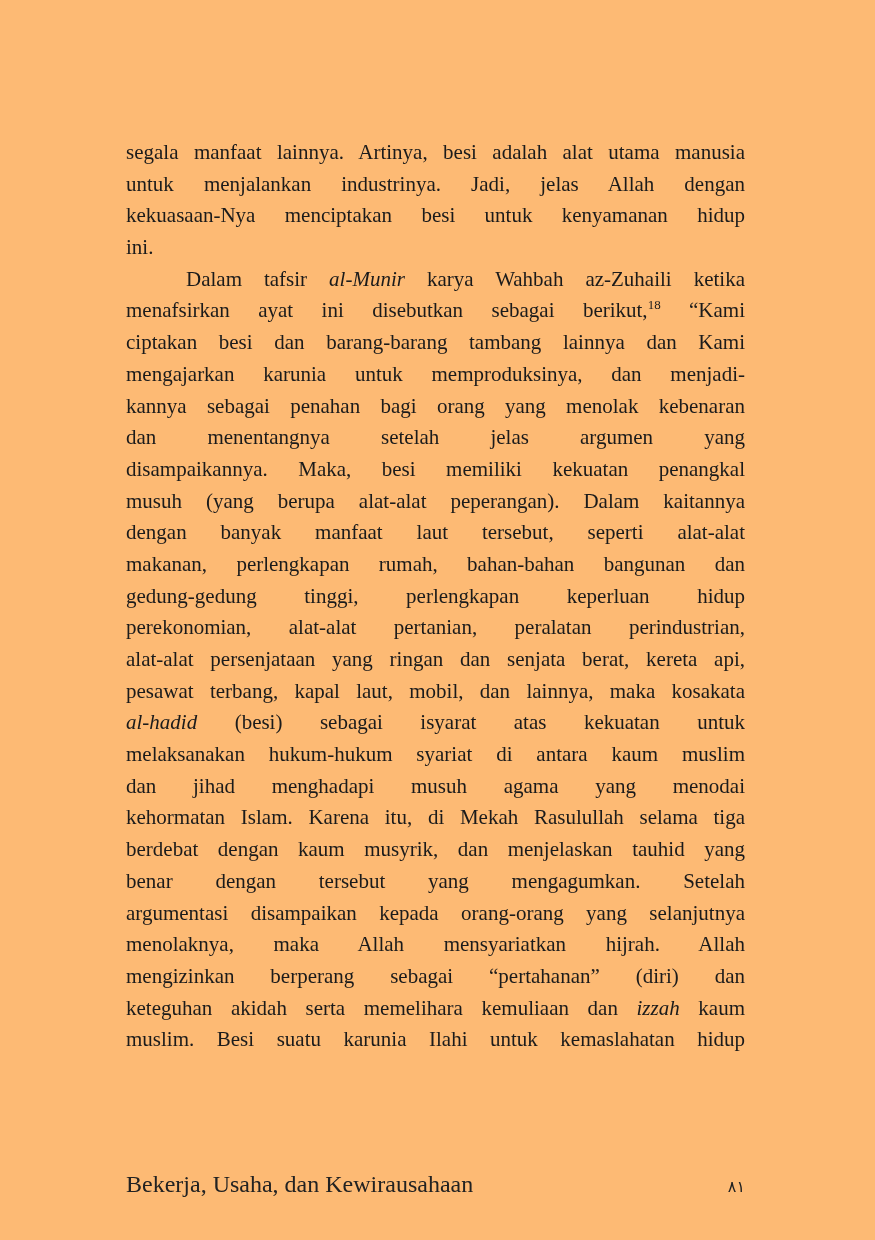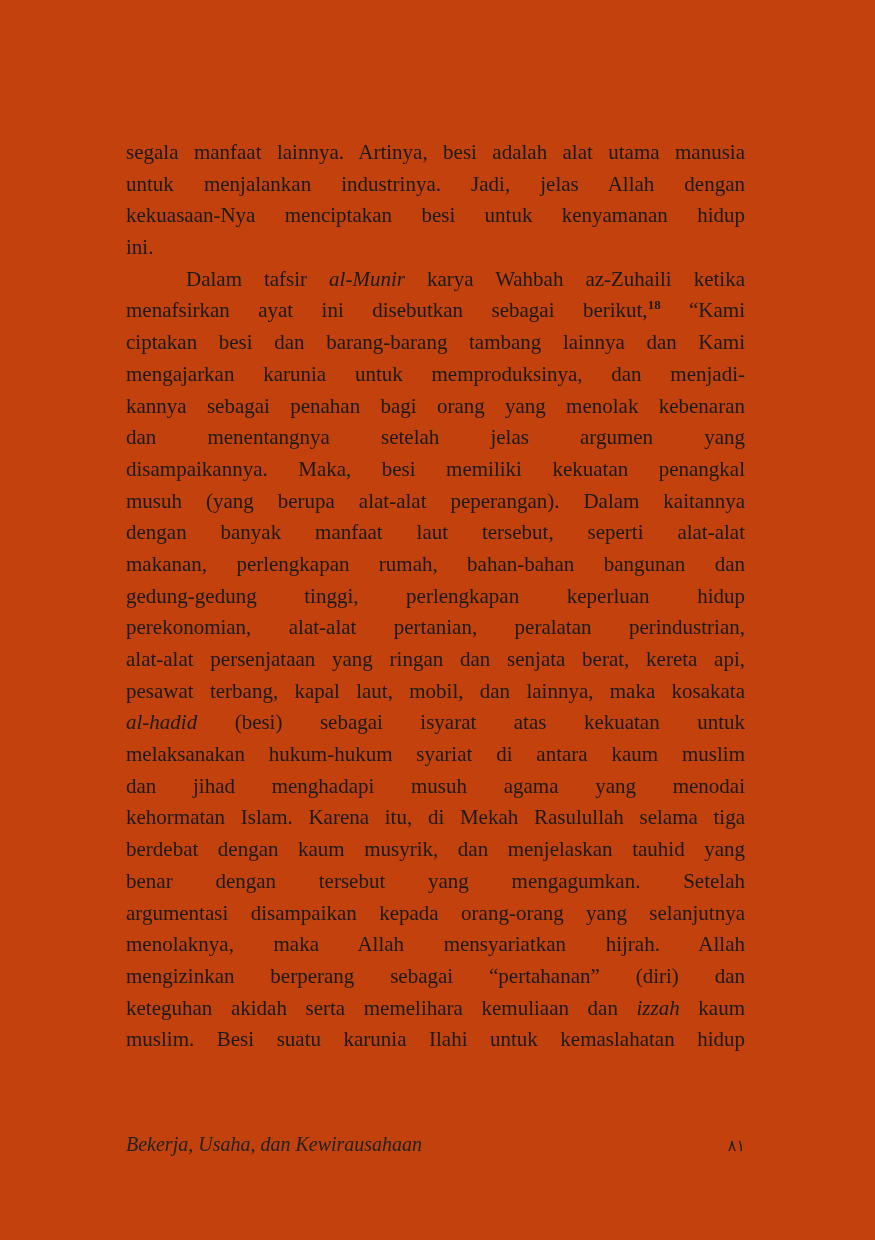--- a/index.html
+++ b/index.html
@@ -5,21 +5,21 @@
 <style>
   html, body {
     margin: 0;
     padding: 0;
     background: #ffffff;
   }
   .page {
     position: relative;
     width: 875px;
     height: 1240px;
-    background: #c2410c;
+    background: #fdba74;
     overflow: hidden;
     font-family: "Liberation Serif", "DejaVu Serif", serif;
     color: #1b1b1b;
   }
   .text-block {
     position: absolute;
     left: 126px;
     top: 137px;
     width: 619px;
   }
@@ -37,35 +37,34 @@
   .line.indent {
     text-indent: 60px;
   }
   .line i {
     font-style: italic;
   }
   .line sup {
     font-size: 13px;
     line-height: 0;
     vertical-align: super;
-    font-weight: bold;
   }
   .footer {
     position: absolute;
     left: 126px;
     top: 1133px;
     width: 619px;
     display: flex;
     justify-content: space-between;
     align-items: baseline;
   }
   .footer-title {
-    font-style: italic;
-    font-size: 20px;
+    font-size: 24px;
     color: #222222;
+    margin-top: 38px;
   }
   .page-number {
     font-family: "DejaVu Sans", "DejaVu Serif", sans-serif;
     font-size: 16px;
     color: #222222;
   }
 </style>
 </head>
 <body>
 

